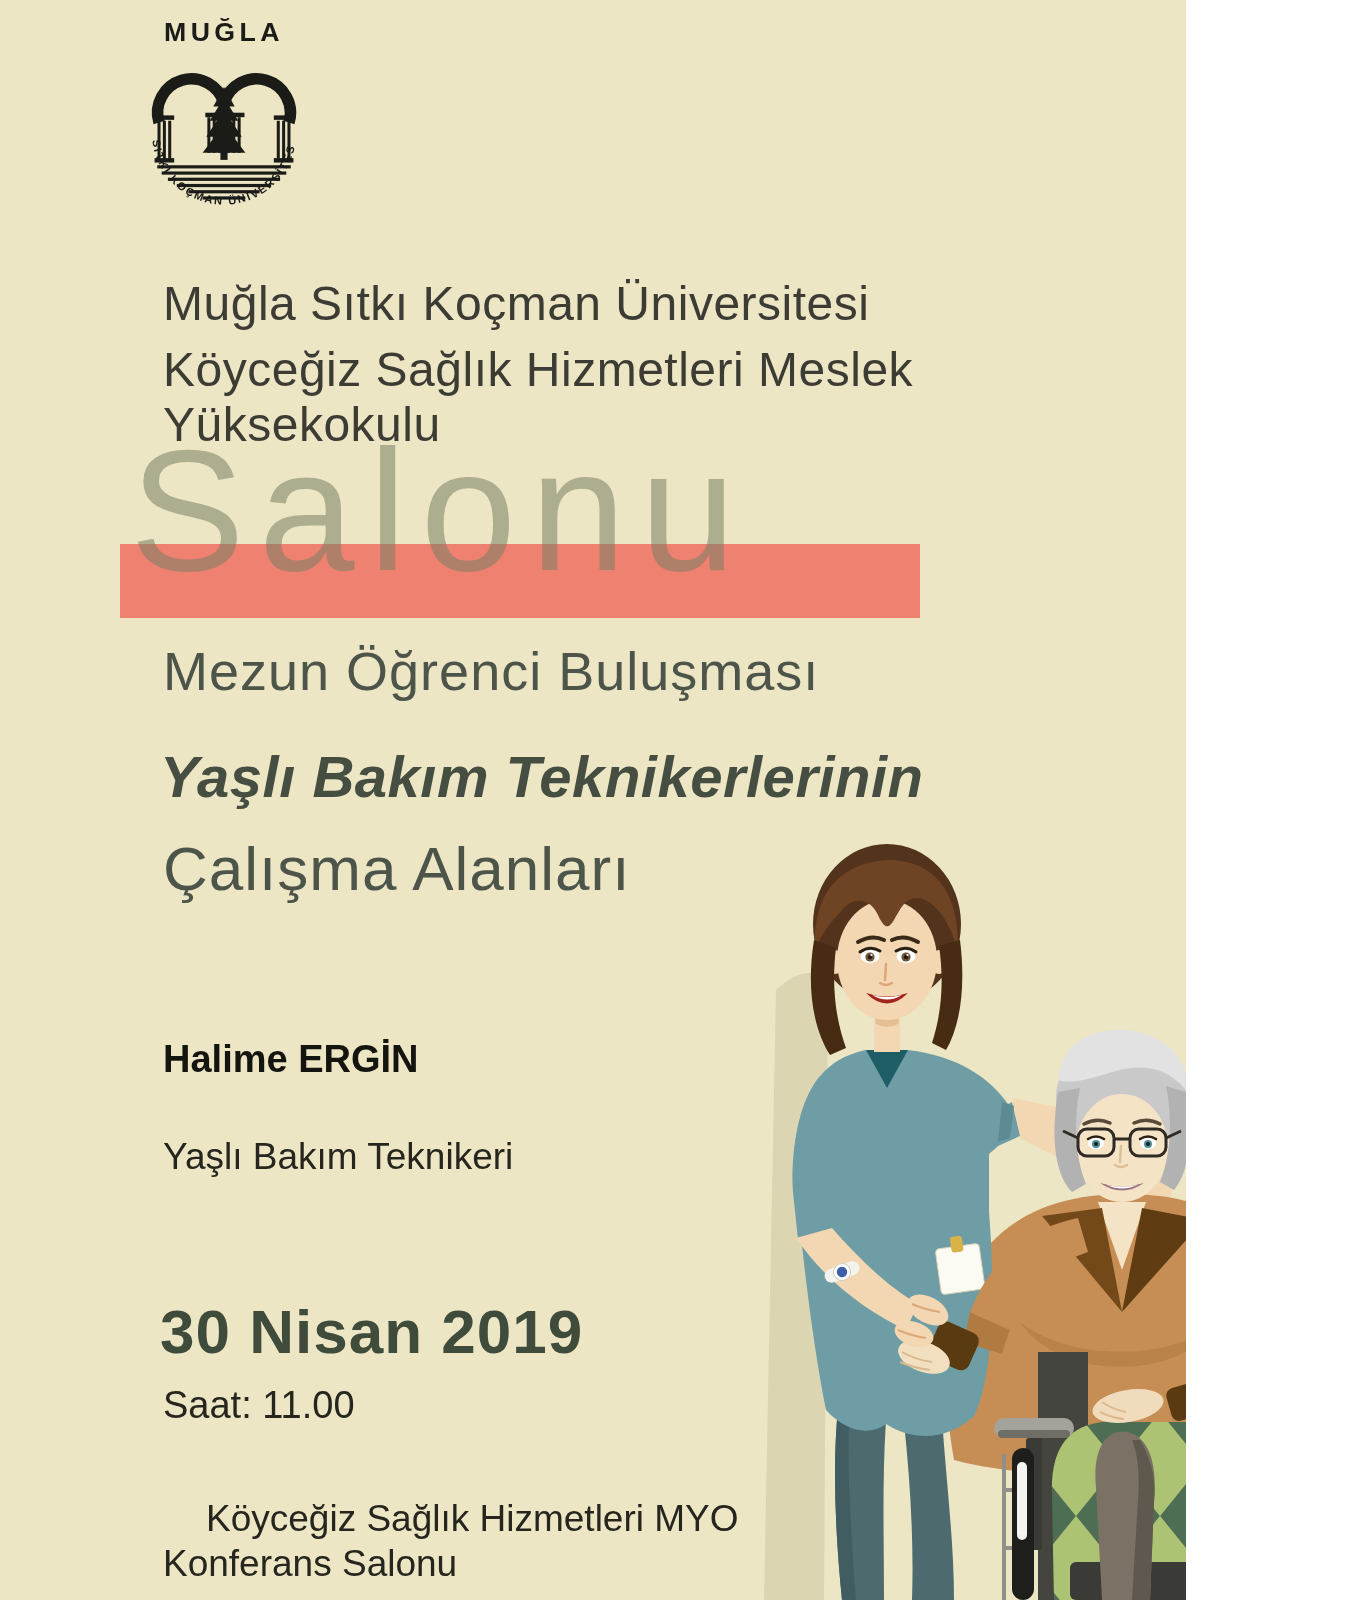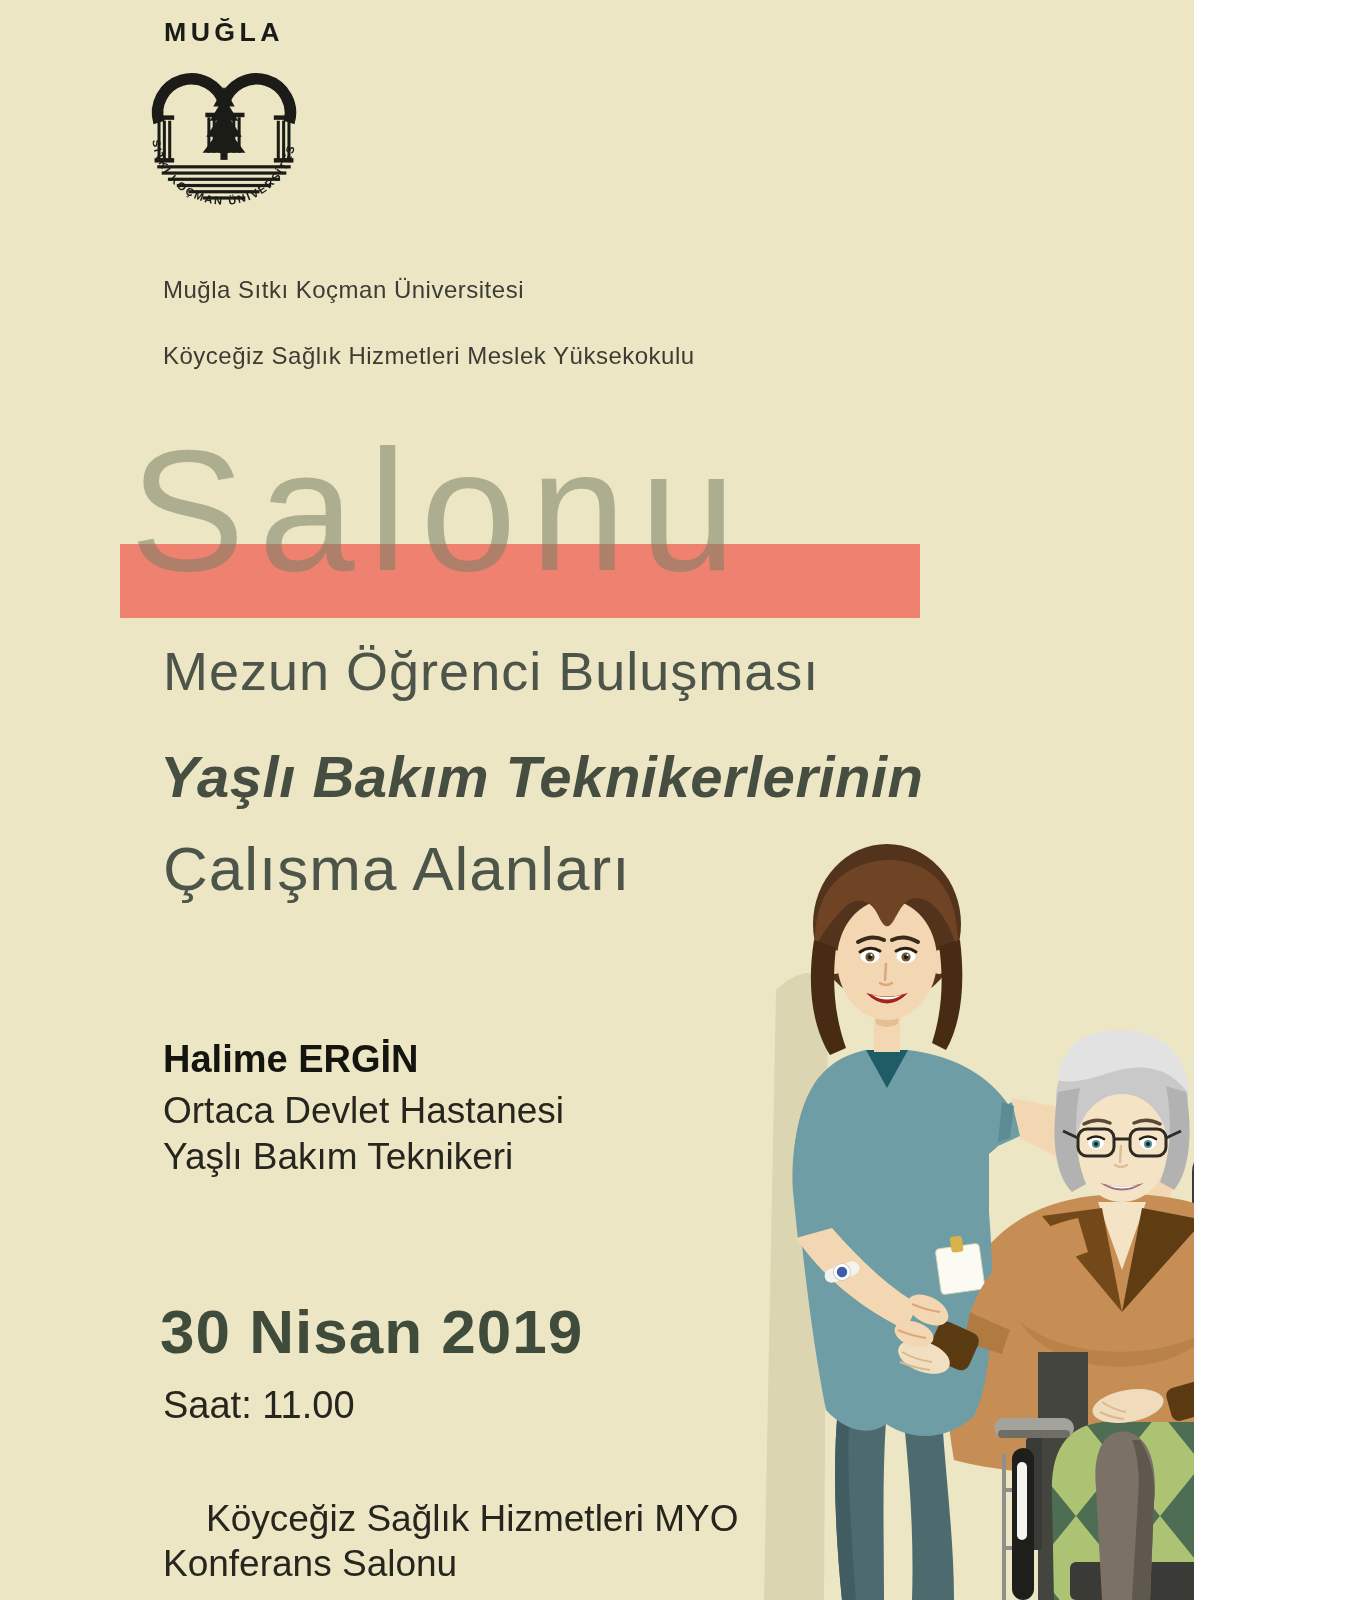--- a/index.html
+++ b/index.html
@@ -1,24 +1,23 @@
 <!DOCTYPE html>
 <html><head>
 <meta charset="utf-8">
 <style>
   html,body{margin:0;padding:0;}
   body{font-family:"Liberation Sans","DejaVu Sans",sans-serif;}
   #poster{
     position:relative;width:1186px;height:1600px;overflow:hidden;
     background:#ece6c5;
-    padding-left:8px;
   }
   .abs{position:absolute;}
   
-  .uni-line{left:163px;font-size:24px;color:#3c3c34;letter-spacing:.5px;}
+  .uni-line{left:163px;font-size:48px;color:#3c3c34;letter-spacing:.5px;}
   #uni1{top:276px;}
   #uni2{top:342px;}
   
   #seminer{
     left:130px;top:424px;font-size:172px;line-height:1;font-weight:400;
     letter-spacing:14px;color:rgba(122,127,100,0.55);z-index:3;
   }
   #accent-bar{left:120px;top:544px;width:800px;height:74px;background:#ef8170;z-index:2;}
   
   #series{left:163px;top:640px;font-size:54px;color:#4d5449;letter-spacing:1px;}
@@ -88,21 +87,20 @@
   <div id="uni2" class="abs uni-line">Köyceğiz Sağlık Hizmetleri Meslek Yüksekokulu</div>
 
   <div id="accent-bar" class="abs"></div>
   <div id="seminer" class="abs">Salonu</div>
 
   <div id="series" class="abs">Mezun Öğrenci Buluşması</div>
   <div id="title1" class="abs">Yaşlı Bakım Teknikerlerinin</div>
   <div id="title2" class="abs">Çalışma Alanları</div>
 
   <div id="speaker-name" class="abs">Halime ERGİN</div>
-  <div id="speaker-aff" class="abs">Ortaca Devlet Hastanesi</div>
   <div id="speaker-title" class="abs">Yaşlı Bakım Teknikeri</div>
 
   <div id="date" class="abs">30 Nisan 2019</div>
   <div id="time" class="abs">Saat: 11.00</div>
 
   <div id="venue1" class="abs">Köyceğiz Sağlık Hizmetleri MYO</div>
   <div id="venue2" class="abs">Konferans Salonu</div>
 
   <svg id="illustration" class="abs" viewBox="0 0 630 760" xmlns="http://www.w3.org/2000/svg">
     <defs>

